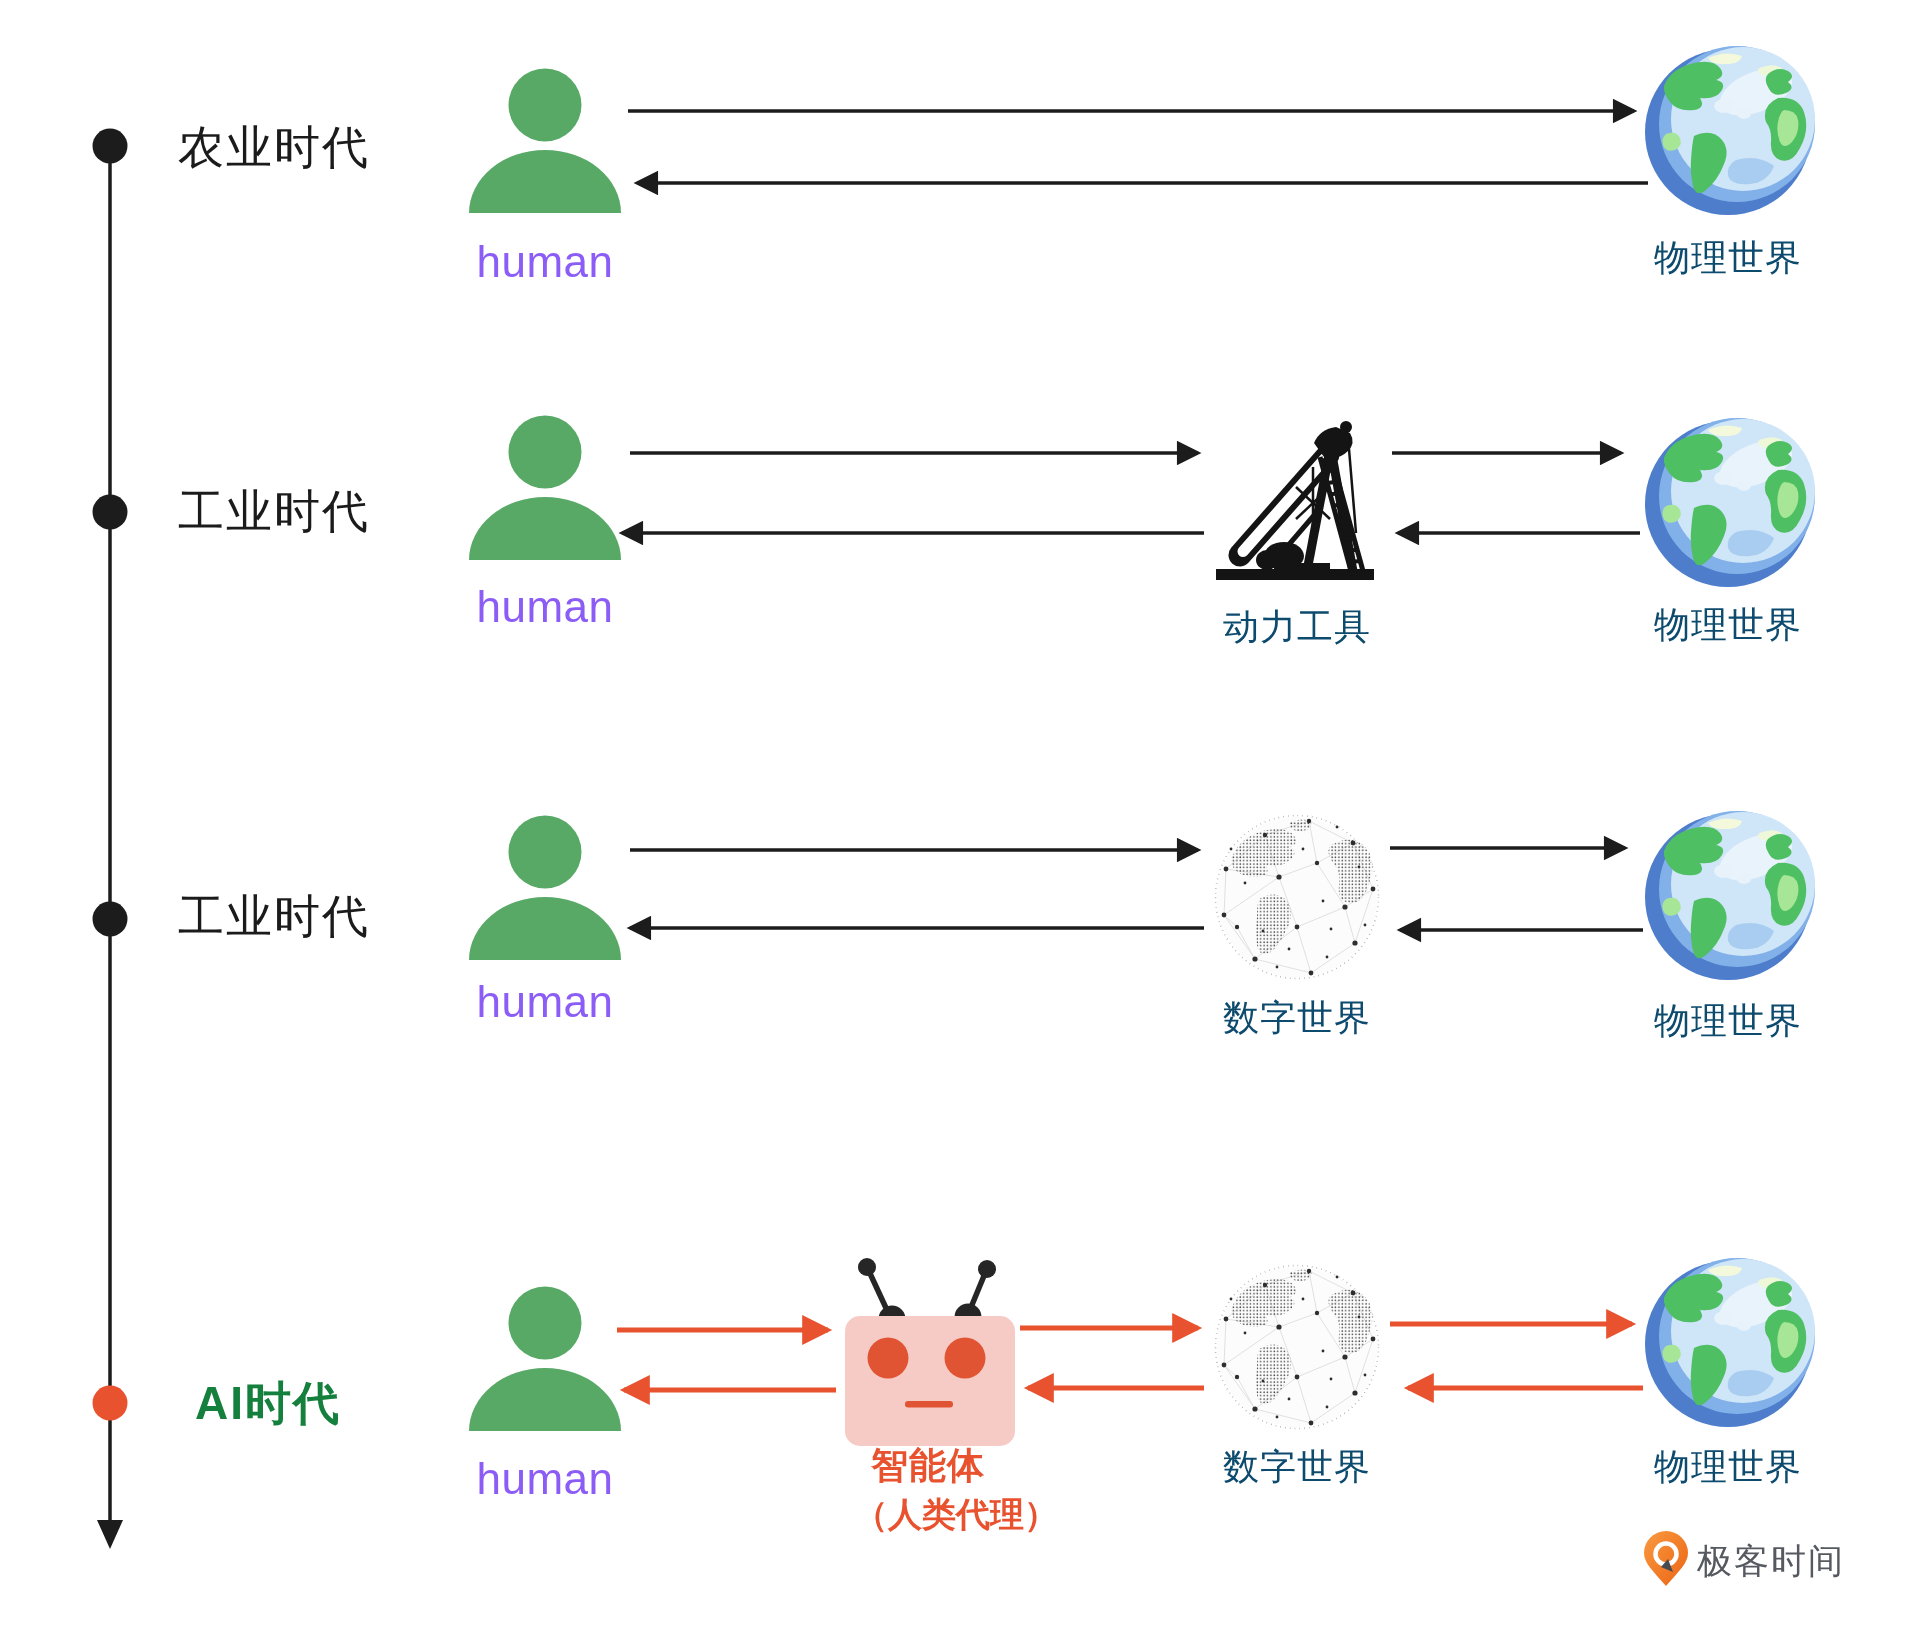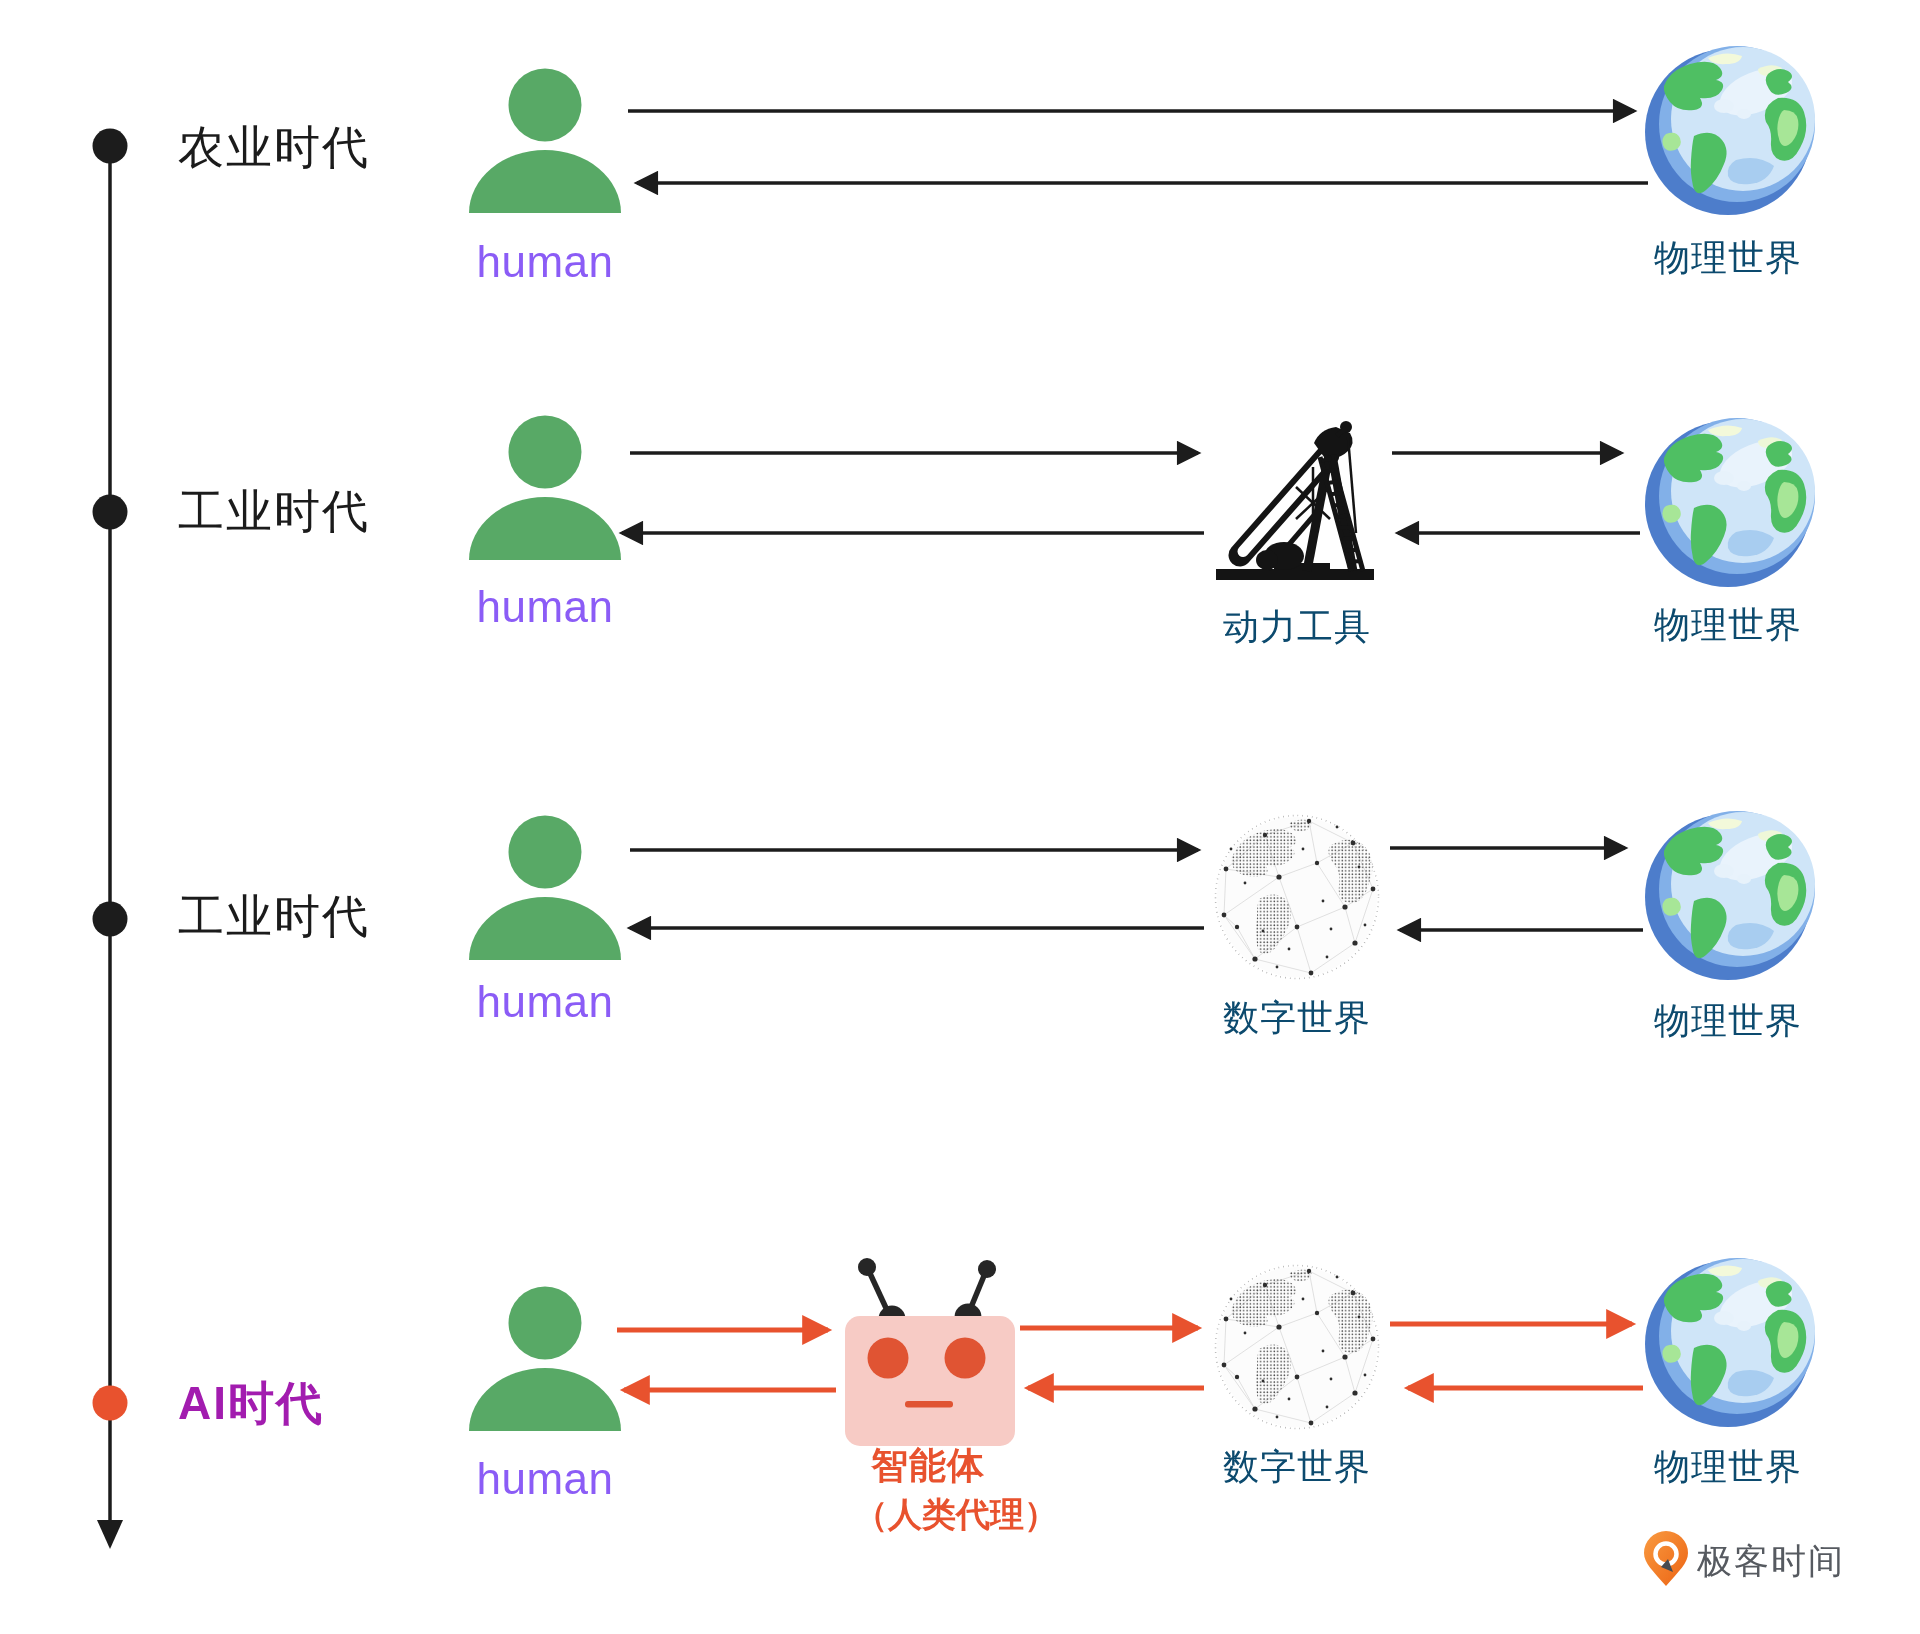--- a/index.html
+++ b/index.html
@@ -6,21 +6,21 @@
   .canvas{
     position:relative;width:1920px;height:1634px;background:#ffffff;overflow:hidden;
     font-family:"Liberation Sans","DejaVu Sans",sans-serif;
     text-align:center;
   }
   .canvas svg.layer{position:absolute;left:0;top:0;width:1920px;height:1634px;}
   .lbl{position:absolute;white-space:nowrap;transform:translate(-50%,-50%);
        color:#0c4a6e;font-size:36px;letter-spacing:1px;}
   .lbl.human{font-size:44px;color:#8b5cf6;letter-spacing:0.5px;}
   .lbl.era{transform:translate(0,-50%);font-size:46px;font-weight:500;color:#1b1b1b;letter-spacing:2px;}
-  .lbl.era.red{color:#a21caf;font-weight:600;}
+  .lbl.era.red{color:#15803d;font-weight:600;margin-left:17px;}
   .lbl.agent{color:#e8522e;font-weight:700;font-size:37px;}
   .lbl.agent-sub{color:#e8522e;font-weight:700;font-size:34px;letter-spacing:0;}
   .lbl.logo-text{transform:translate(0,-50%);font-size:35px;font-weight:500;color:#565a60;letter-spacing:2px;}
 </style>
 </head>
 <body>
 
 <div class="canvas">
 
   <svg class="layer" viewBox="0 0 1920 1634" aria-hidden="true">

